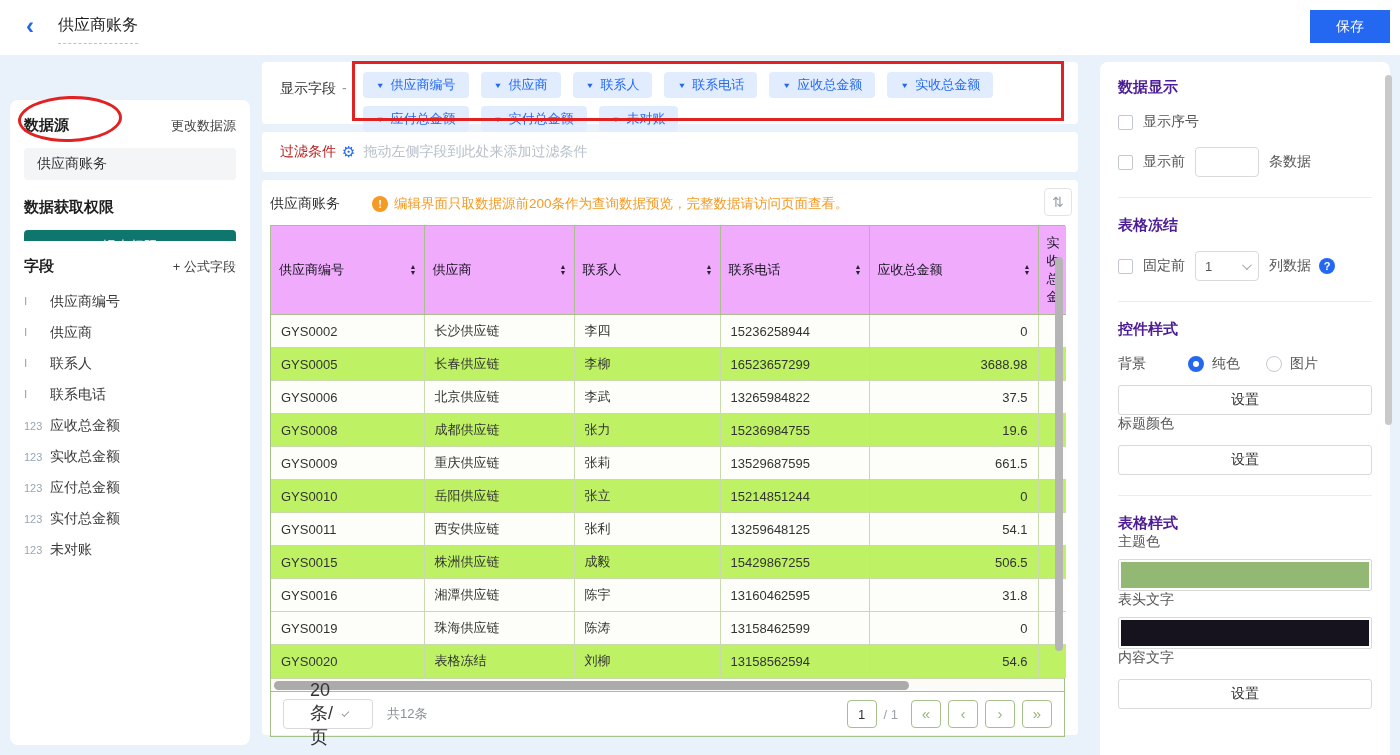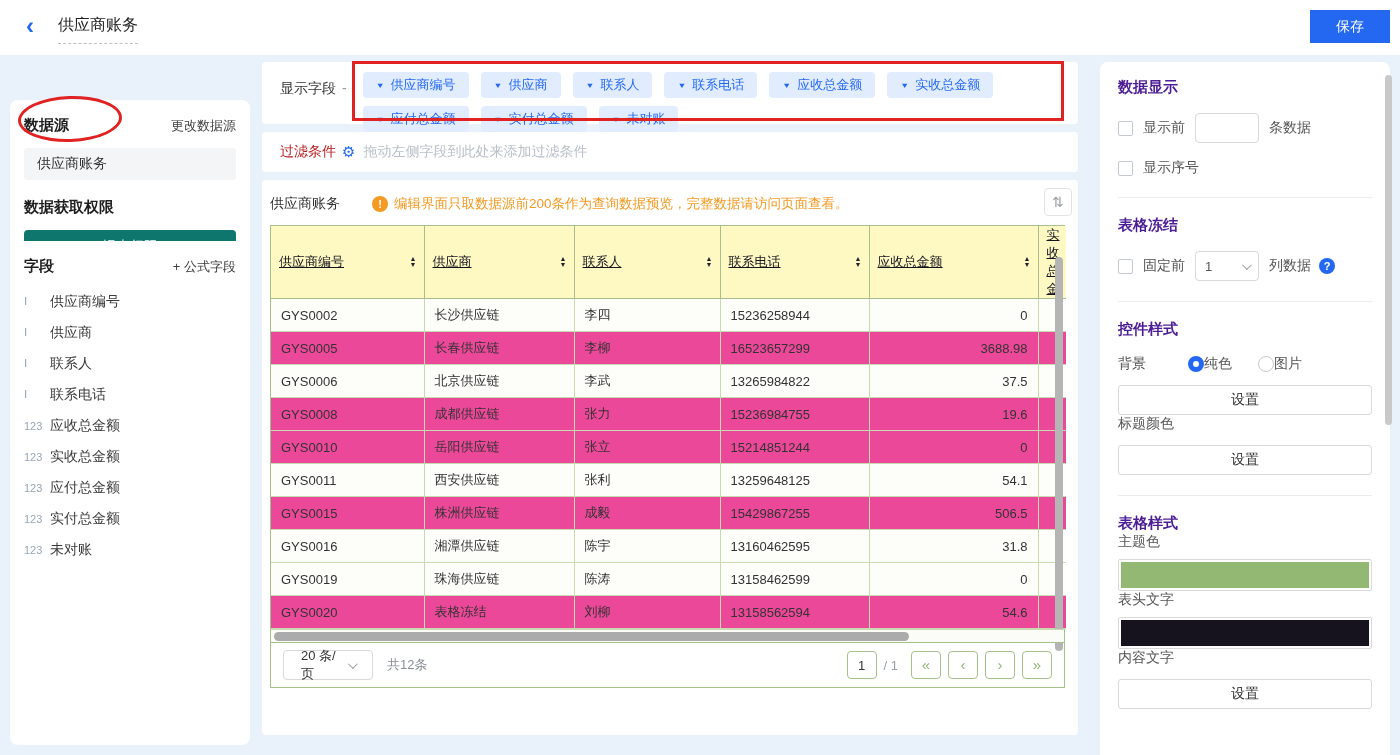--- a/index.html
+++ b/index.html
@@ -60,37 +60,37 @@
   .tbl-title { font-size:14px; color:#333; }
   .warn { display:flex; align-items:center; margin-left:32px; }
   .warn-icon { width:16px; height:16px; border-radius:50%; background:#f59a23; color:#fff;
     font-size:11px; font-weight:bold; display:inline-flex; align-items:center; justify-content:center; margin-right:6px; }
   .warn-text { color:#f59a23; font-size:13.5px; }
   .sort-box { position:absolute; right:6px; top:8px; width:28px; height:28px; border:1px solid #e3e3e3;
     border-radius:4px; display:flex; align-items:center; justify-content:center; color:#9aa0a6; font-size:14px; cursor:pointer; background:#fff;}
 
   .grid-wrap { position:absolute; left:8px; top:45px; width:795px; border:1px solid #a6c08b; }
   table.grid { width:100%; border-collapse:collapse; table-layout:fixed; }
-  .grid th { height:30px; background:#fef9c3; color:#15141f; font-size:13px; font-weight:normal;
-    text-align:left; padding:0 8px; border:1px solid #a9bd8d; border-top:none; position:relative; cursor:pointer;text-decoration:underline; }
+  .grid th { height:30px; background:#f0abfc; color:#15141f; font-size:13px; font-weight:normal;
+    text-align:left; padding:8px 8px; border:1px solid #a9bd8d; border-top:none; position:relative; cursor:pointer; }
   .grid th:first-child, .grid td:first-child { border-left:none; }
   .grid th:last-child, .grid td:last-child { border-right:none; }
   .sort-pair { position:absolute; right:7px; top:50%; transform:translateY(-50%);
     display:flex; flex-direction:column; line-height:6px; font-size:7px; color:#23222e; }
   .grid td { height:33px; font-size:13px; color:#333; padding:0 10px; border:1px solid #c9daae;
     background:#fdfdf9; overflow:hidden; white-space:nowrap; }
-  .grid tr.alt td { background:#ec4899; }
+  .grid tr.alt td { background:#bef264; }
   .grid td.amount { text-align:right; }
   .vscroll { position:absolute; right:1px; top:31px; width:8px; height:394px; background:#b5b5b5; border-radius:4px; cursor:pointer; }
   .hscroll-row { position:relative; height:13px; border-top:1px solid #c9daae; background:#fbfbf8; }
   .hscroll-thumb { position:absolute; left:3px; top:2px; width:635px; height:9px; background:#ababab; border-radius:5px; cursor:pointer; }
 
   .pager { position:relative; height:45px; border-top:1px solid #a6c08b; display:flex; align-items:center; padding:0 12px; }
   .size-select { width:90px; height:30px; border:1px solid #d9d9d9; border-radius:4px; background:#fff;
-    display:flex; align-items:center; justify-content:space-between; padding:0 17px; font-size:13px; color:#333; cursor:pointer; }
+    display:flex; align-items:center; justify-content:space-between; padding:0 26px; font-size:18px; color:#333; cursor:pointer; }
   .chev { width:7px; height:7px; border-right:1.5px solid #9aa0a6; border-bottom:1.5px solid #9aa0a6;
     transform:rotate(45deg) translateY(-2px); }
   .total { color:#8a8f96; font-size:13px; margin-left:14px; }
   .pager-right { margin-left:auto; display:flex; align-items:center; gap:7px; }
   .page-box { width:30px; height:28px; border:1px solid #a6c08b; border-radius:4px; background:#fff;
     display:flex; align-items:center; justify-content:center; font-size:13px; color:#333; }
   .page-of { color:#9aa0a6; font-size:13px; margin-right:6px; }
   .nav-btn { width:30px; height:28px; border:1px solid #a6c08b; border-radius:4px; background:#fff;
     color:#93b377; font-size:15px; display:flex; align-items:center; justify-content:center; cursor:pointer; padding-bottom:2px;}
 
@@ -100,21 +100,21 @@
   .rp-row { display:flex; align-items:center; margin-top:16px; }
   .checkbox { width:15px; height:15px; border:1px solid #c4c9d0; border-radius:2px; background:#fff; margin-right:10px; flex:0 0 15px; cursor:pointer; }
   .rp-text { color:#555; font-size:14px; }
   .rp-input { width:64px; height:30px; border:1px solid #d9d9d9; border-radius:4px; margin:0 10px; background:#fff; font-size:13px; padding:0 8px; }
   .rp-select { width:64px; height:30px; border:1px solid #d9d9d9; border-radius:4px; margin:0 10px; background:#fff;
     display:flex; align-items:center; justify-content:space-between; padding:0 9px; font-size:13px; color:#555; cursor:pointer; }
   .divider { height:1px; background:#ececec; margin:20px 0 18px 0; }
   .help-icon { width:16px; height:16px; border-radius:50%; background:#2468f2; color:#fff; font-size:11px; font-weight:bold;
     display:inline-flex; align-items:center; justify-content:center; margin-left:8px; cursor:pointer; }
   .radio-group { display:flex; align-items:center; gap:26px; margin-left:42px; }
-  .radio { display:flex; align-items:center; cursor:pointer; }
+  .radio { display:flex; align-items:center; gap:8px; cursor:pointer; }
   .radio-dot-on { width:16px; height:16px; border-radius:50%; border:5px solid #2468f2; background:#fff; }
   .radio-dot-off { width:16px; height:16px; border-radius:50%; border:1px solid #c4c9d0; background:#fff; }
   .set-btn { margin-top:12px; width:100%; height:30px; border:1px solid #d9d9d9; border-radius:3px;
     background:#fff; font-size:14px; color:#333; cursor:pointer; }
   .swatch-label { color:#555; font-size:14px; }
   .swatch { margin-top:8px; height:32px; border:1px solid #d9d9d9; border-radius:2px; padding:2px; cursor:pointer; background:#fff;}
   .swatch-fill { width:100%; height:100%; }
   .page-vscroll { position:absolute; right:8px; top:75px; width:7px; height:350px; background:#c9c9c9; border-radius:4px; cursor:pointer; }
 </style>
 </head>
@@ -356,20 +356,28 @@
 
             <tr class="alt">
               <td>GYS0008</td>
               <td>成都供应链</td>
               <td>张力</td>
               <td>15236984755</td>
               <td class="amount">19.6</td>
               <td></td>
             </tr>
 
+            <tr>
+              <td>GYS0009</td>
+              <td>重庆供应链</td>
+              <td>张莉</td>
+              <td>13529687595</td>
+              <td class="amount">661.5</td>
+              <td></td>
+            </tr>
 
             <tr class="alt">
               <td>GYS0010</td>
               <td>岳阳供应链</td>
               <td>张立</td>
               <td>15214851244</td>
               <td class="amount">0</td>
               <td></td>
             </tr>
 
@@ -442,27 +450,27 @@
         </div>
       </div>
     </div>
   </div>
 
   <div class="card card-right">
     <div class="rp-title">数据显示</div>
 
     <div class="rp-row">
       <span class="checkbox"></span>
+      <span class="rp-text">显示序号</span>
+    </div>
+    <div class="rp-row">
+      <span class="checkbox"></span>
       <span class="rp-text">显示前</span>
       <input class="rp-input" style="">
       <span class="rp-text">条数据</span>
-    </div>
-    <div class="rp-row">
-      <span class="checkbox"></span>
-      <span class="rp-text">显示序号</span>
     </div>
 
     <div class="divider"></div>
 
     <div class="rp-title">表格冻结</div>
     <div class="rp-row">
       <span class="checkbox"></span>
       <span class="rp-text">固定前</span>
       <div class="rp-select">
         <span>1</span>

